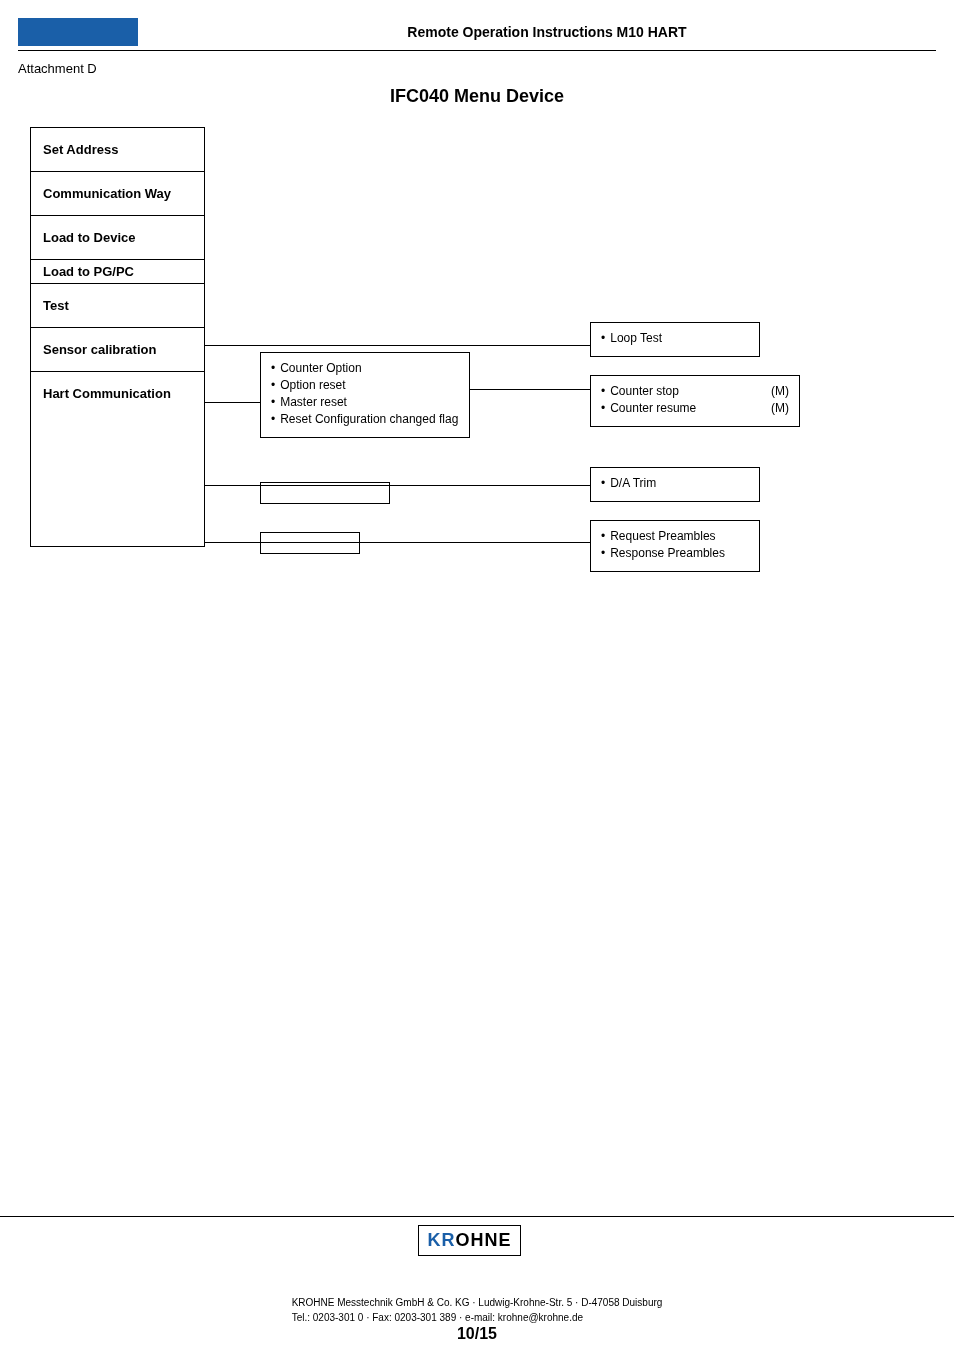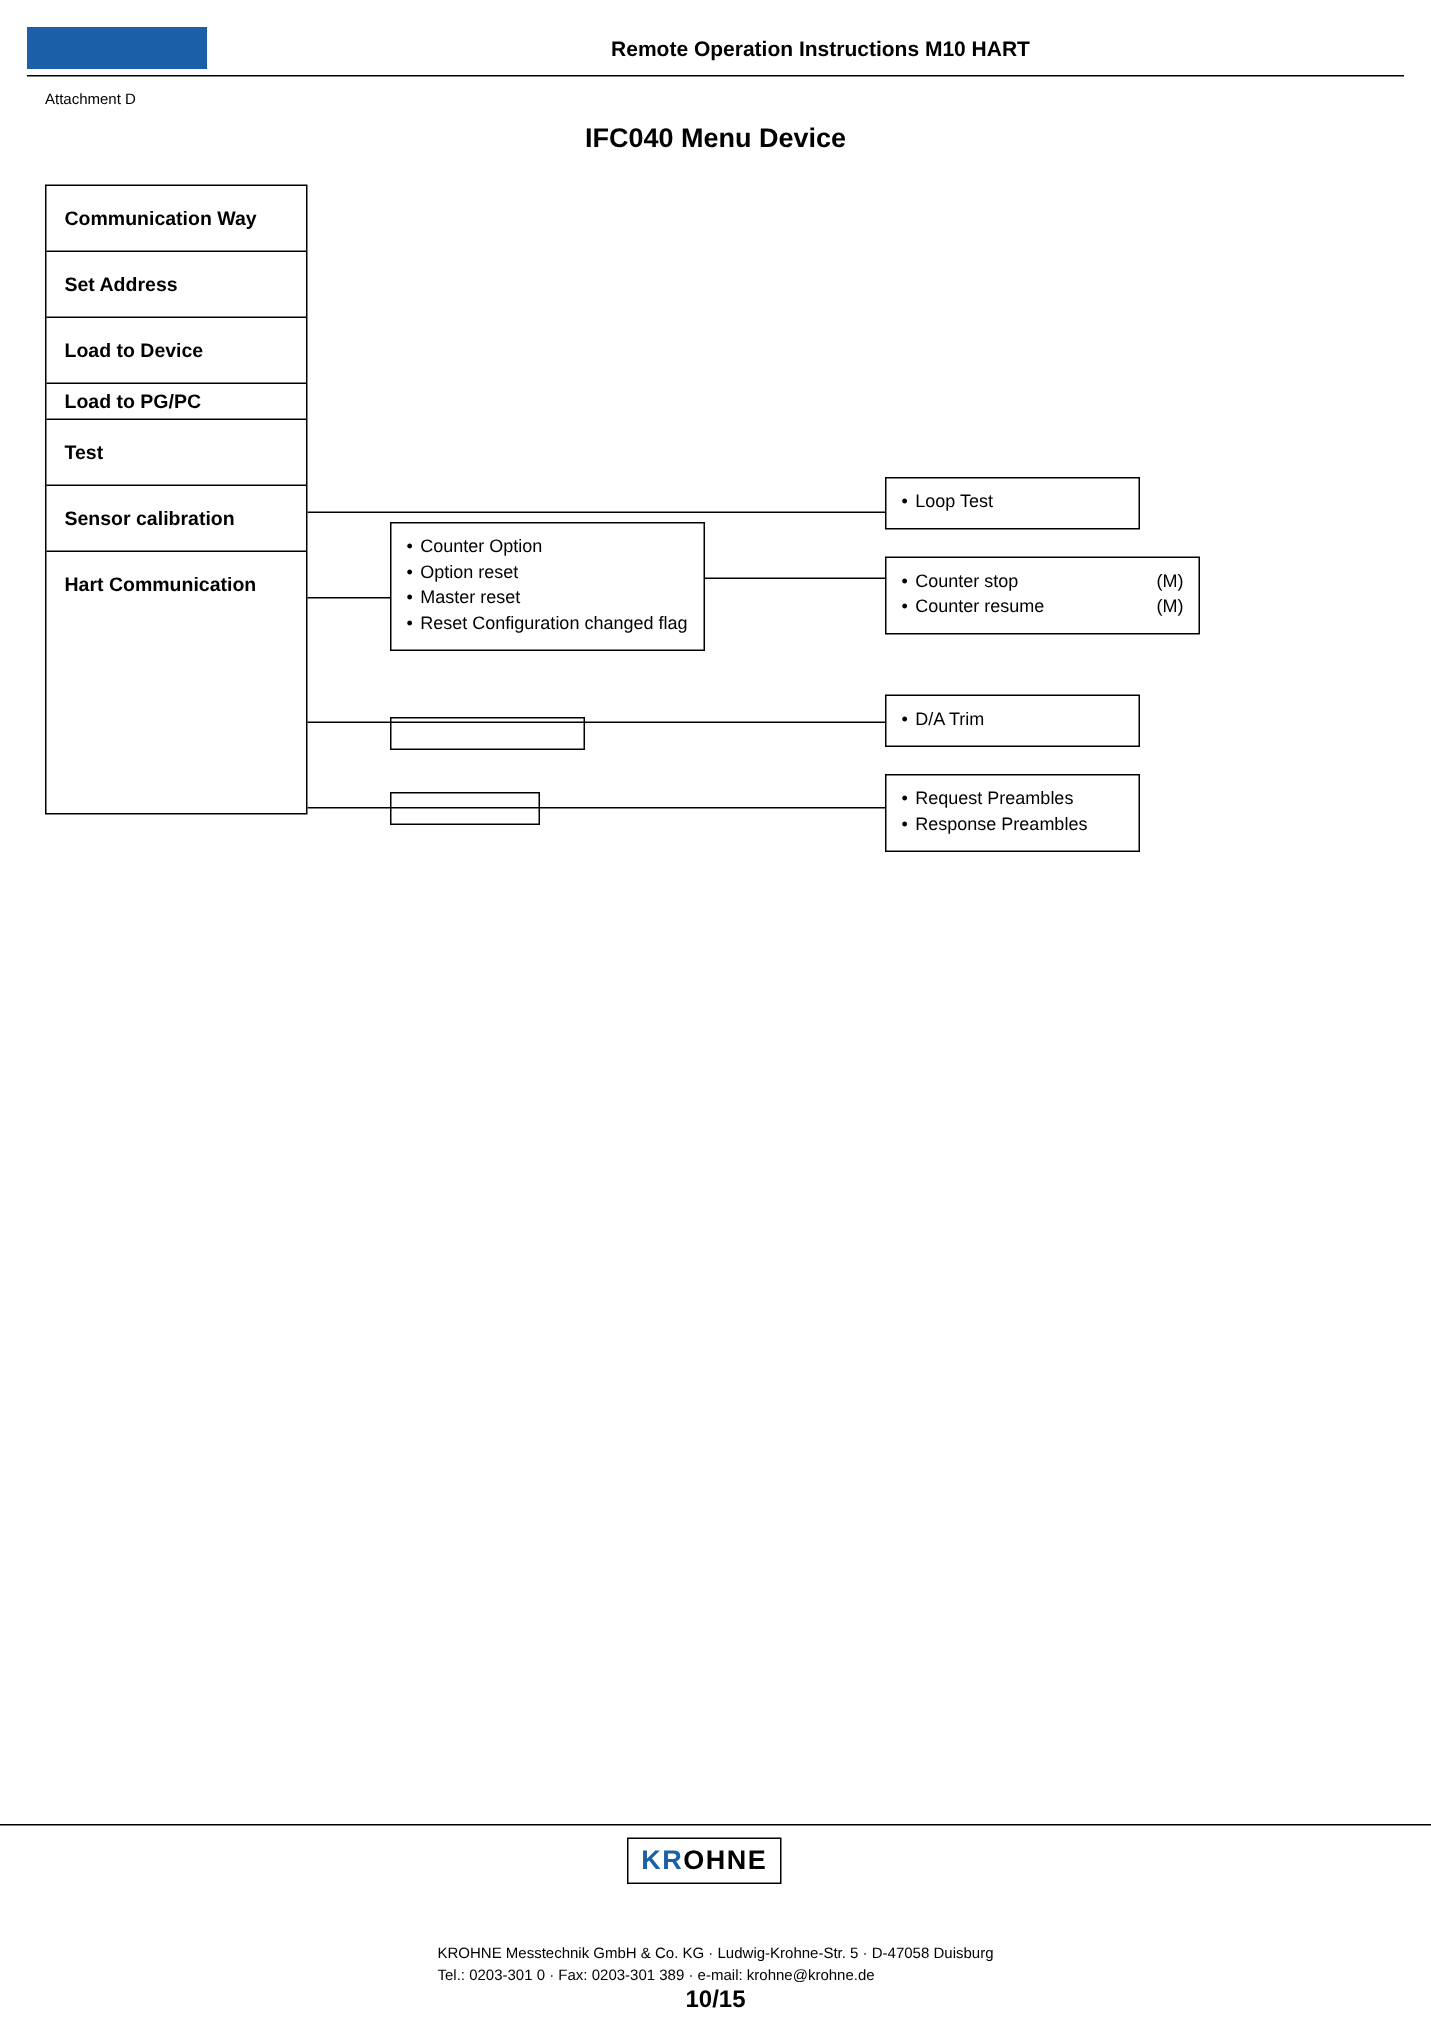--- a/index.html
+++ b/index.html
@@ -31,22 +31,22 @@
     }
     .header-title {
       font-weight: bold;
       font-size: 14px;
       text-align: center;
       flex: 1;
     }
 
     
     .attachment-label {
-      margin: 10px 30px 4px 30px;
-      font-size: 10px;
+      margin: 10px 30px 4px 18px;
+      font-size: 13px;
     }
 
     
     .page-title {
       text-align: center;
       font-weight: bold;
       font-size: 18px;
       margin: 10px 0 20px 0;
     }
 
@@ -150,24 +150,24 @@
 </div>
 
 <div class="attachment-label">Attachment D</div>
 
 <div class="page-title">IFC040 Menu Device</div>
 
 <div class="diagram-area" style="height: 460px;">
 
   <div class="left-column">
     <div class="left-item">
+      <span>Set Address</span>
+    </div>
+    <div class="left-item">
       <span>Communication Way</span>
-    </div>
-    <div class="left-item">
-      <span>Set Address</span>
     </div>
     <div class="left-item">
       <span>Load to Device</span>
     </div>
     <div class="left-item load-to-pgpc">
       <span>Load to PG/PC</span>
     </div>
     <div class="left-item">
       <span>Test</span>
     </div>

